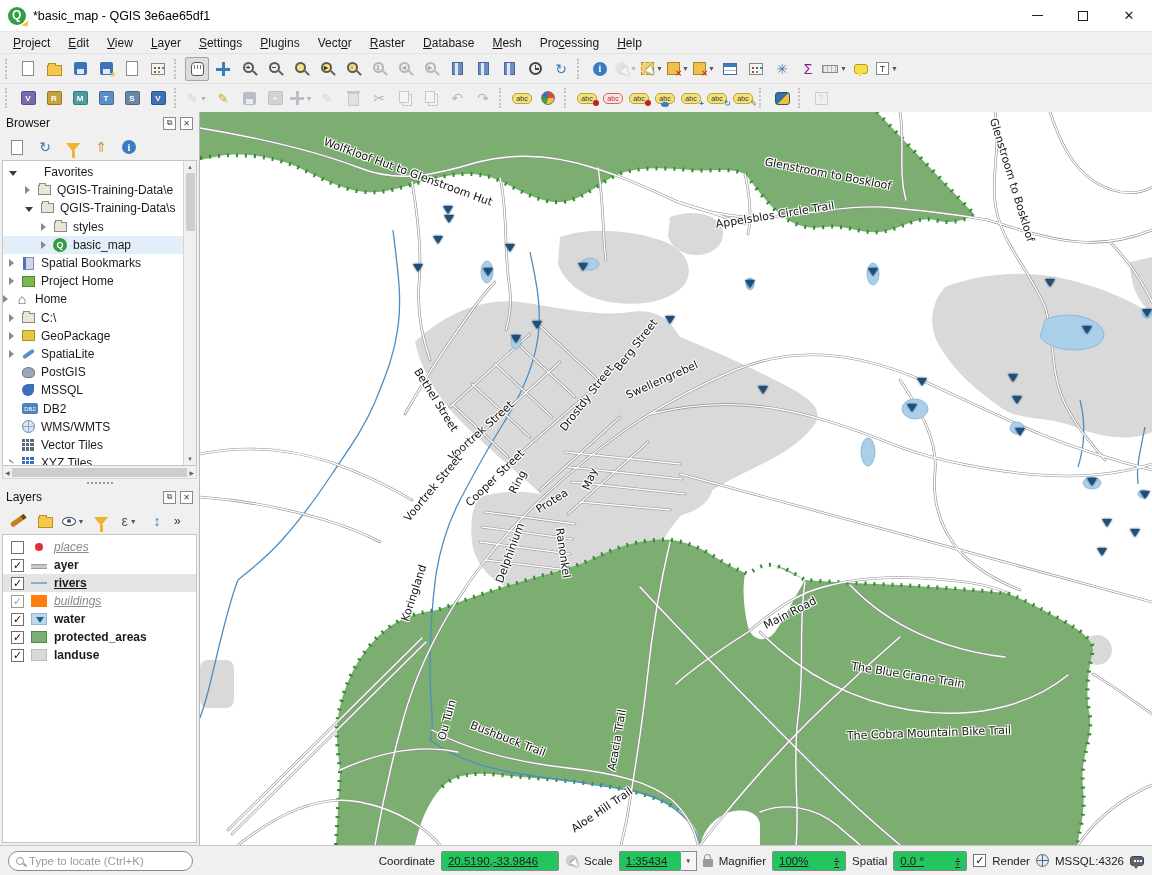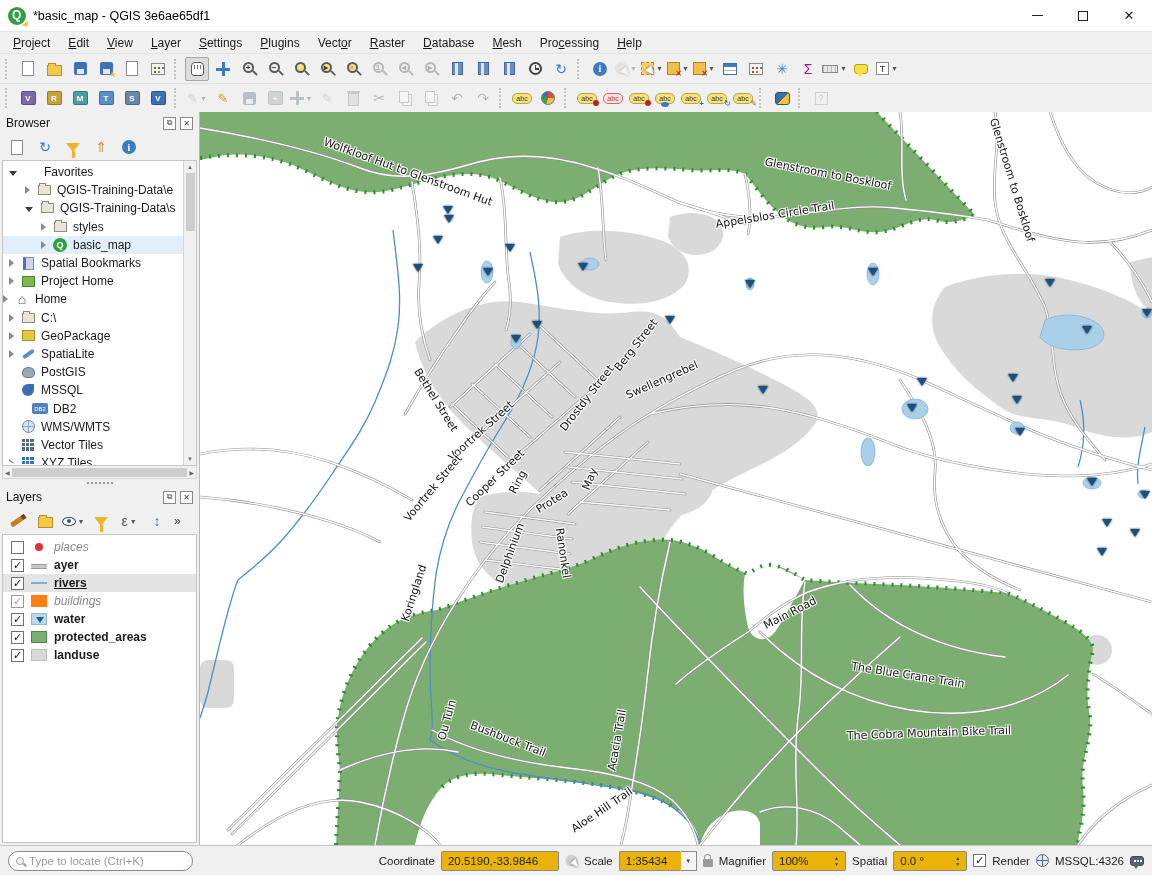--- a/index.html
+++ b/index.html
@@ -161,21 +161,21 @@
   .hsthumb { height:9px; flex:1; margin:0 2px; background:#cdcdcd; }
   .splitter { height:7px; display:flex; align-items:center; justify-content:center; }
   .splitter::before { content:""; width:26px; border-top:2px dotted #9a9a9a; }
 
   .layerlist { flex:1; background:#fff; border:1px solid #c5c5c5; margin:0 2px 2px 2px; overflow:hidden; padding-top:3px; }
   .lrow { height:18px; display:flex; align-items:center; padding-left:8px; font-size:12px; gap:7px; }
   .lrow.sel { background:#e4e4e4; }
   .cb { width:13px; height:13px; background:#fff; border:1px solid #707070; font-size:11px; line-height:11px; text-align:center; color:#111; flex:0 0 auto; }
   .cb.dim { color:#9a9a9a; border-color:#9a9a9a; }
   .lname.bold { font-weight:bold; }
-  .lname.italic { font-style:italic; color:#8a8a8a; }
+  .lname.italic { font-style:italic; color:#8a8a8a;text-decoration:underline; }
   .lname.und { text-decoration:underline; }
   .lsym { width:16px; height:12px; flex:0 0 auto; position:relative; }
   .sym-dot-red::before { content:""; position:absolute; left:4px; top:2px; width:8px; height:8px; border-radius:50%; background:#e03131; }
   .sym-line-gray::before { content:""; position:absolute; left:0; top:5px; width:16px; height:3px; background:#c8c8c8; border-top:1px solid #9a9a9a; border-bottom:1px solid #9a9a9a;}
   .sym-line-blue::before { content:""; position:absolute; left:0; top:5px; width:16px; height:2px; background:#7ab0d9; }
   .sym-sq-orange { background:#ff7f0e; }
   .sym-sq-water { background:#bcd9ec; border:1px solid #8fb8d4; }
   .sym-sq-water::before { content:""; position:absolute; left:4px; top:3px; width:0; height:0; border-left:4px solid transparent; border-right:4px solid transparent; border-top:6px solid #205f85; }
   .sym-sq-green { background:#7dae71; border:1px solid #4c8a44; }
   .sym-sq-gray { background:#d9d9d9; border:1px solid #bdbdbd; }
@@ -189,21 +189,21 @@
       text-shadow:-1px -1px 0 #fff,1px -1px 0 #fff,-1px 1px 0 #fff,1px 1px 0 #fff,0 0 2px #fff; }
   .wmark { position:absolute; width:0; height:0; border-left:5px solid transparent; border-right:5px solid transparent;
       border-top:8px solid #1d4f7c; filter:drop-shadow(0 0 1px #0a2a44); }
 
   
   .statusbar { position:absolute; left:0; bottom:0; width:1152px; height:30px; background:#f0f0f0; border-top:1px solid #c8c8c8;
       display:flex; align-items:center; gap:6px; padding:0 8px; font-size:11.5px; color:#222; }
   .locator { width:185px; height:20px; background:#fff; border:1px solid #8a8a8a; border-radius:10px; display:flex; align-items:center; padding:0 7px; gap:5px; color:#9a9a9a; }
   .loc-mag { width:8px; height:8px; border:1.5px solid #9a9a9a; border-radius:50%; position:relative; flex:0 0 auto; }
   .loc-mag::after { content:""; position:absolute; width:4px; height:1.5px; background:#9a9a9a; right:-4px; bottom:-2px; transform:rotate(45deg); }
-  .sfield { height:20px; background:#eab308; border:1px solid #8a8a8a; display:flex; align-items:center; padding:0 6px; border-radius:2px; }
+  .sfield { height:20px; background:#22c55e; border:1px solid #8a8a8a; display:flex; align-items:center; padding:0 6px; border-radius:2px;text-decoration:underline; }
   .spin { display:flex; flex-direction:column; justify-content:center; margin-left:4px; font-size:5px; color:#444; line-height:1.2; }
   .combo-arrow { width:16px; height:20px; border:1px solid #8a8a8a; border-left:none; background:#f5f5f5; display:flex; align-items:center; justify-content:center; font-size:6px; color:#444; }
   .sb-label { margin-left:0; }
   .spacer { flex:1; }
 </style>
 </head>
 <body>
 
 <div id="app">
 
@@ -557,21 +557,21 @@
               </span>
               <span>PostGIS</span>
             </div>
             <div class="trow" style="padding-left: 6px;">
               <span class="arr none"></span>
               <span class="tico">
                 <span class="ti-mssql"></span>
               </span>
               <span>MSSQL</span>
             </div>
-            <div class="trow" style="padding-left: 18px;">
+            <div class="trow" style="padding-left: 8px;">
               <span class="arr none"></span>
               <span class="tico">
                 <span class="ti-db2"></span>
               </span>
               <span>DB2</span>
             </div>
             <div class="trow" style="padding-left: 6px;">
               <span class="arr none"></span>
               <span class="tico">
                 <span class="ti-globe"></span>

